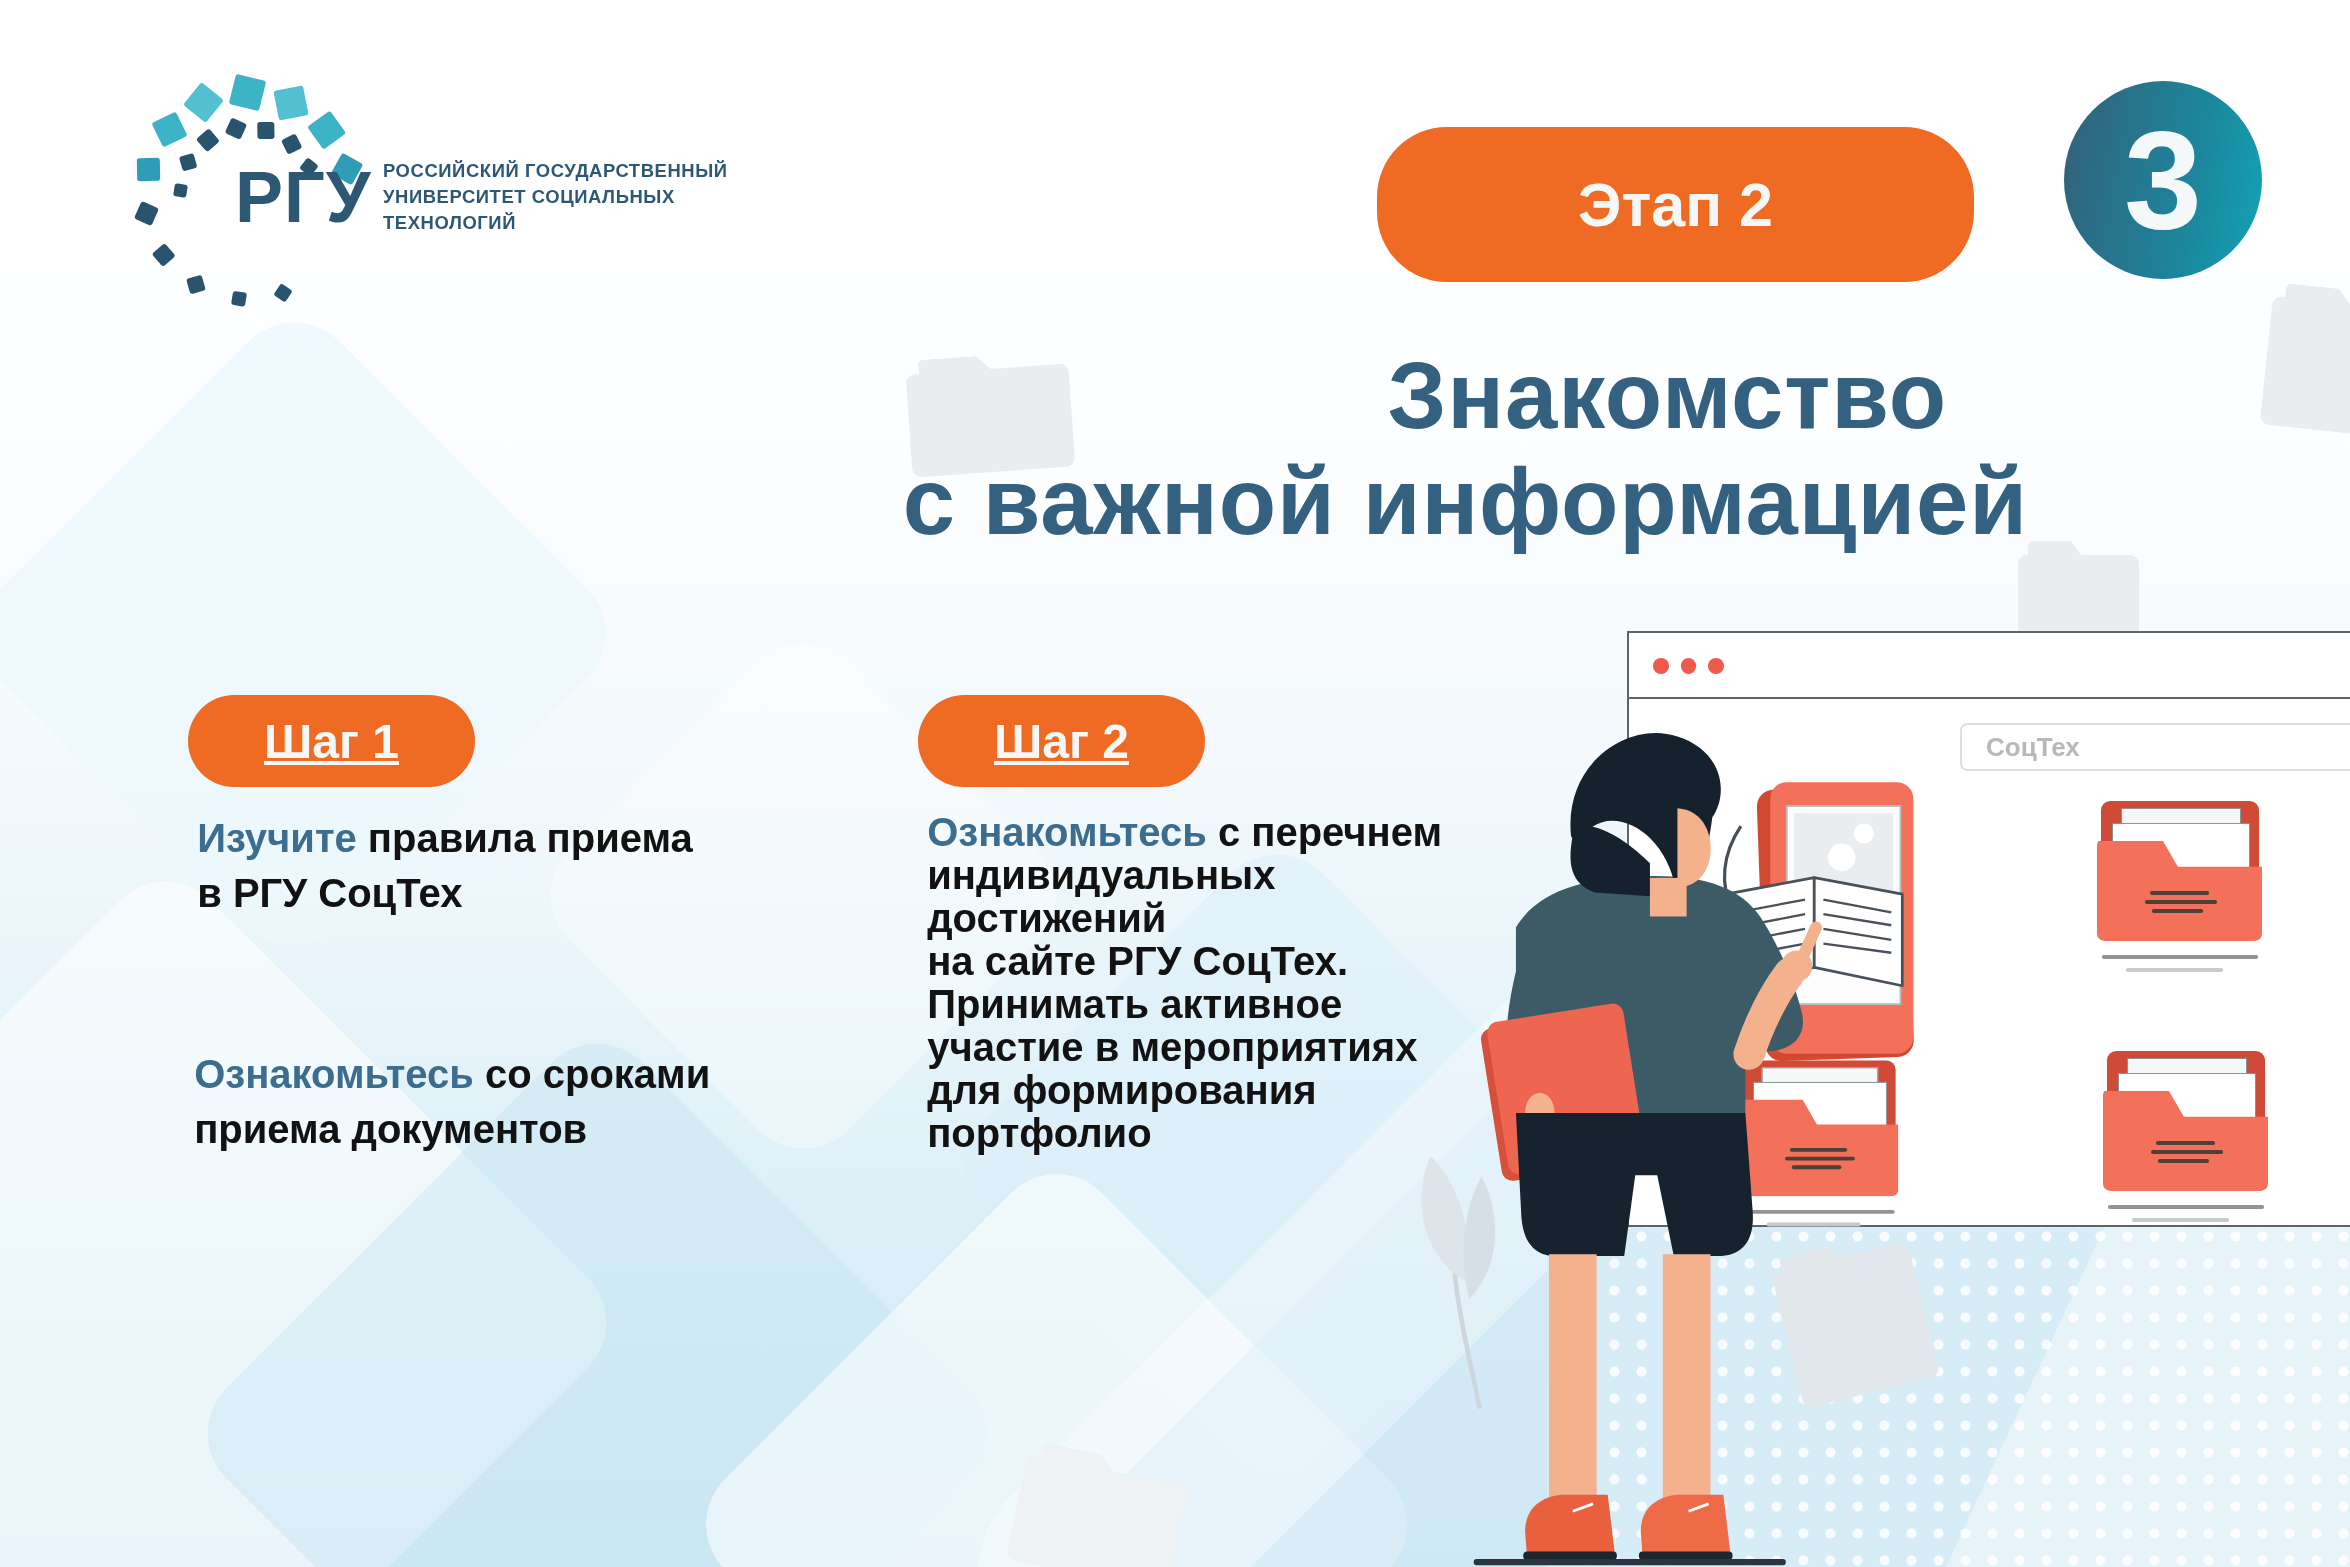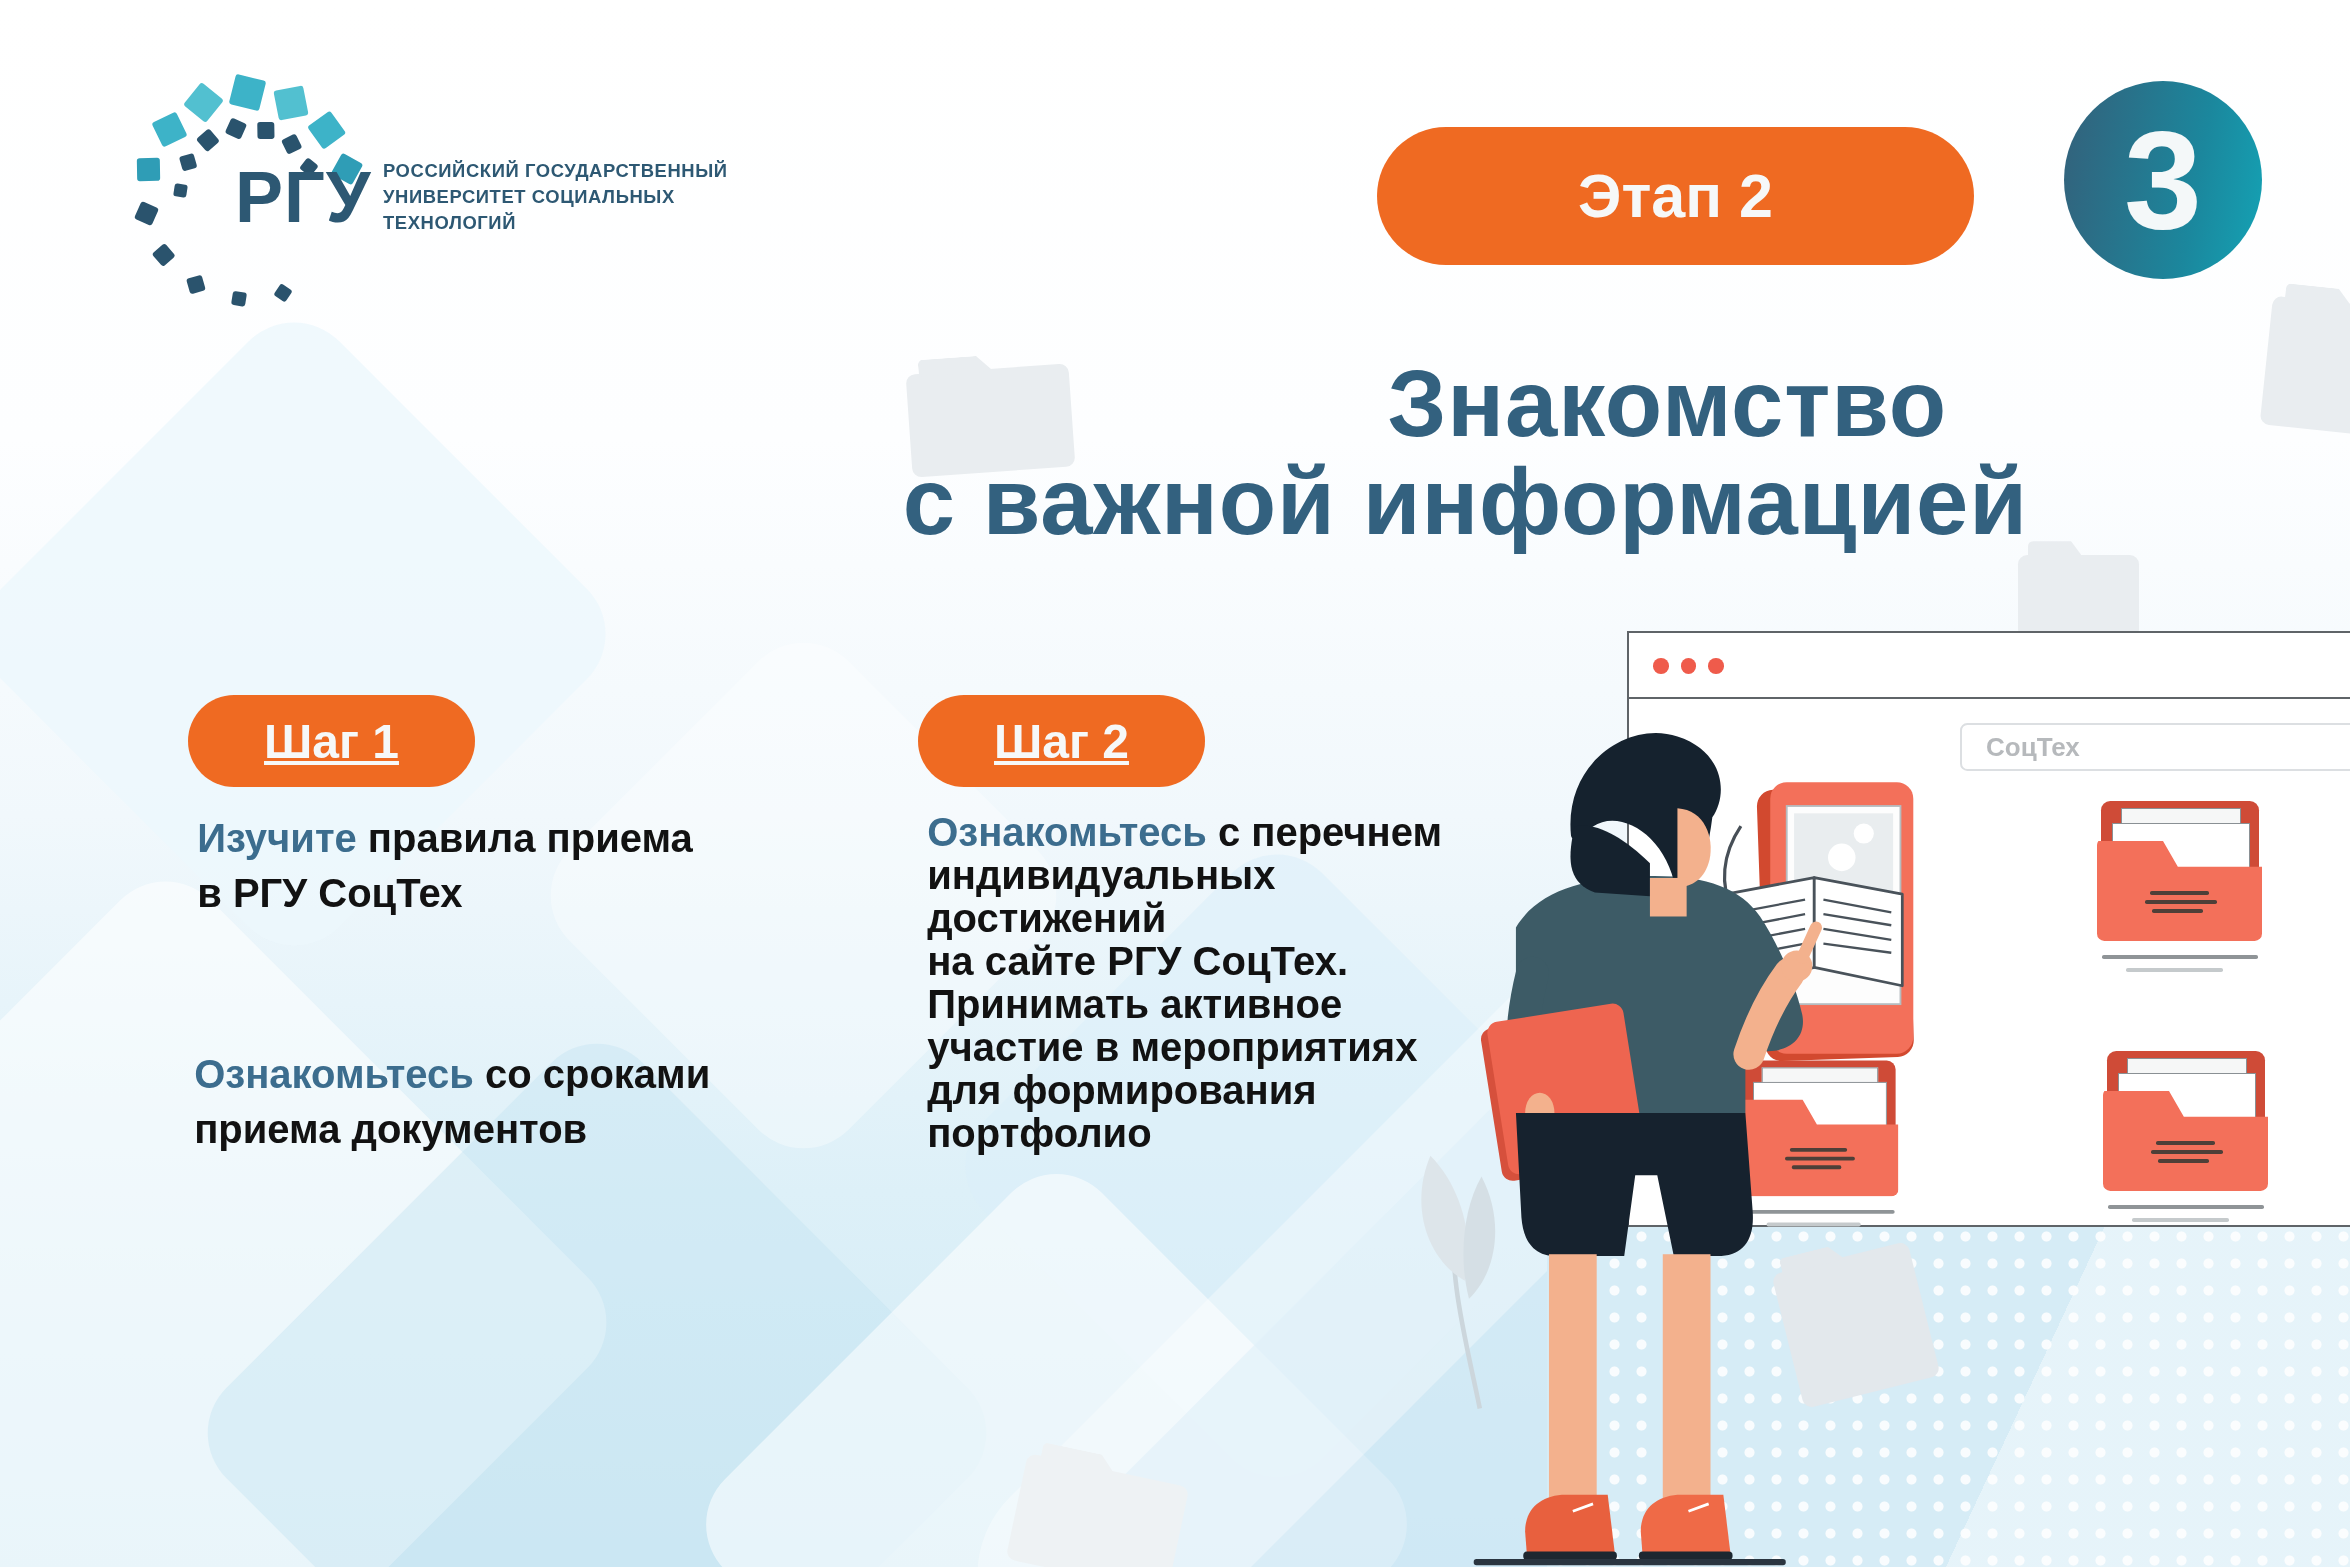--- a/index.html
+++ b/index.html
@@ -35,29 +35,29 @@
   .g4{left:1786px;top:1256px;width:140px;height:138px;transform:rotate(-14deg);background:#e3e8ec;}
   .g5{left:1015px;top:1469px;width:165px;height:108px;transform:rotate(12deg);background:#eef2f4;}
 
   
   .logo-ring{left:142px;top:60px;width:217px;height:281px;}
   .sq{position:absolute;}
   .logo-acronym{left:235px;top:156px;font-size:72px;color:#2d5873;letter-spacing:0.9px;}
   .org-name{left:383px;top:158px;font-size:18.4px;line-height:26px;color:#2d5873;letter-spacing:0.6px;}
 
   
-  .stage-pill{left:1377px;top:127px;width:597px;height:138px;border-radius:70px;background:#ef6a22;
+  .stage-pill{left:1377px;top:127px;width:597px;height:155px;border-radius:70px;background:#ef6a22;
               display:flex;align-items:center;justify-content:center;color:#f6f8f8;font-size:61px;}
   .stage-circle{left:2064px;top:81px;width:198px;height:198px;border-radius:50%;
                 background:linear-gradient(100deg,#34607a 0%,#1b879d 65%,#14a3b5 100%);
                 display:flex;align-items:center;justify-content:center;color:#f4f8f9;font-size:140px;}
 
   
   .title-line{color:#33617f;font-size:94px;white-space:nowrap;letter-spacing:0.9px;}
-  .title-l1{right:404px;top:342px;margin-top:8px;}
+  .title-l1{right:404px;top:342px;}
   .title-l2{right:323px;top:448px;}
 
   
   .badge{width:287px;height:92px;border-radius:48px;background:#ef6a22;display:flex;align-items:center;
          justify-content:center;color:#f6f8f8;font-size:48px;text-decoration:underline;}
   .step-text{margin:24px 0 0 9.2px;font-size:40px;line-height:55px;color:#121212;white-space:nowrap;}
   .hl{color:#3c6d8e;}
   .step1{left:188px;top:695px;}
   .step2{left:918px;top:695px;}
   .step2 .step-text{line-height:43px;}

